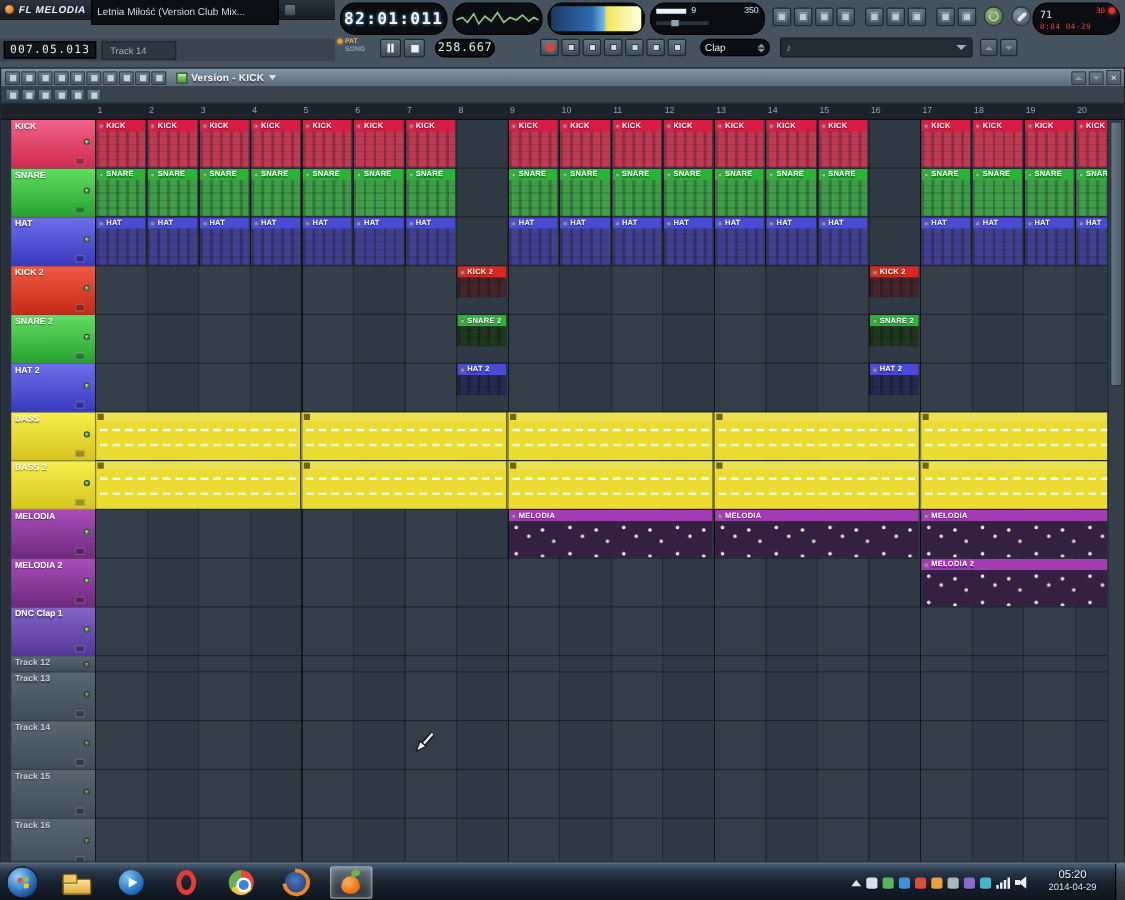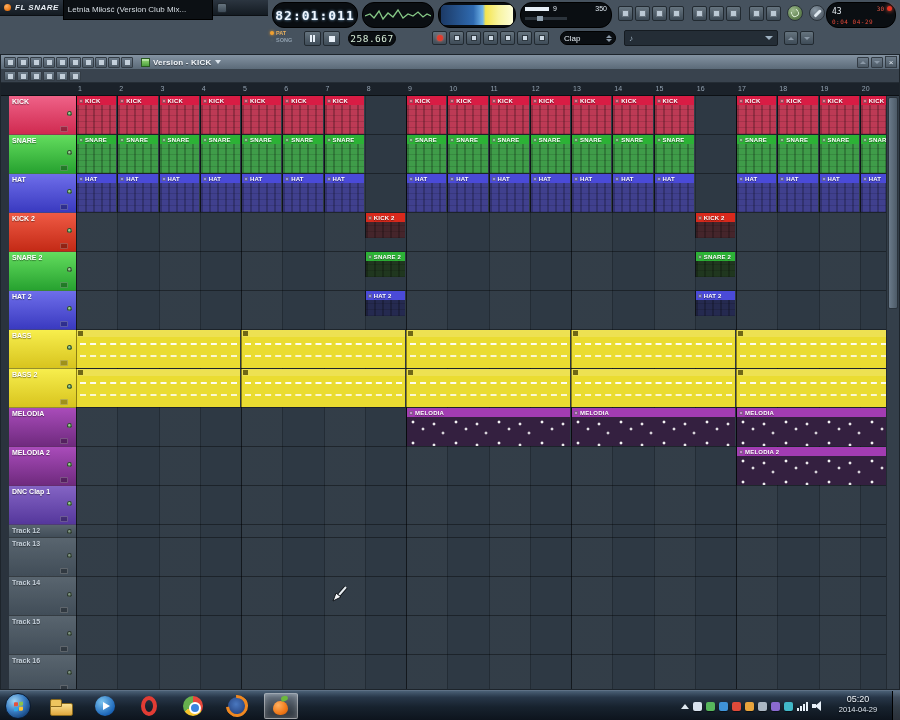--- a/index.html
+++ b/index.html
@@ -157,23 +157,27 @@
   .clock .d{font-size:7.5px;color:#dfe8f2}
   .showdesk{position:absolute;right:0;top:0;width:8px;height:30px;background:rgba(255,255,255,.12);border-left:1px solid #000}
 </style>
 </head>
 <body>
 
 <div class="screen">
 
   <div class="abs titlebar">
     <span class="fl-dot"></span>
-    <span class="fl-logo">FL SNARE</span>
+    <span class="fl-logo">FL MELODIA</span>
     <span class="title-box">Letnia Miłość (Version Club Mix...</span>
     <span class="tb-mini"></span>
+  </div>
+  <div class="abs hintbar">
+    <span class="lcdbox mono">007.05.013</span>
+    <span class="hintbox">Track 14</span>
   </div>
 
   <div class="abs" id="transport">
     <div class="blackpanel time-lcd mono">82:01:011</div>
     <div class="blackpanel scope">
       <svg width="66" height="20" viewBox="0 0 66 20">
         <polyline points="0,11 5,9 9,13 14,6 18,14 23,8 28,12 33,5 38,13 43,9 48,11 53,7 58,12 62,9 66,11" fill="none" stroke="#86c886" stroke-width="1.3"></polyline>
       </svg>
     </div>
     <div class="blackpanel meter">
@@ -218,21 +222,21 @@
         <div class="vcirc green">
           <div class="rc"></div>
         </div>
         <div class="vcirc">
           <div class="wr"></div>
         </div>
       </div>
     <div class="blackpanel session">
       <span class="sess-dot"></span>
       <span class="sess-top mono">30</span>
-      <span class="sess-count mono">43</span>
+      <span class="sess-count mono">71</span>
       <span class="sess-clock mono">0:04  04-29</span>
     </div>
 
     <div class="patsong">
       <div class="ps-line">
           <span class="ps-led" style="background:#f0a030;box-shadow:0 0 3px #f0a030"></span>
         <span class="ps-txt" style="color:#e8b060">PAT</span>
         </div>
       <div class="ps-line">
           <span class="ps-led" style="background:#4a5660"></span>

